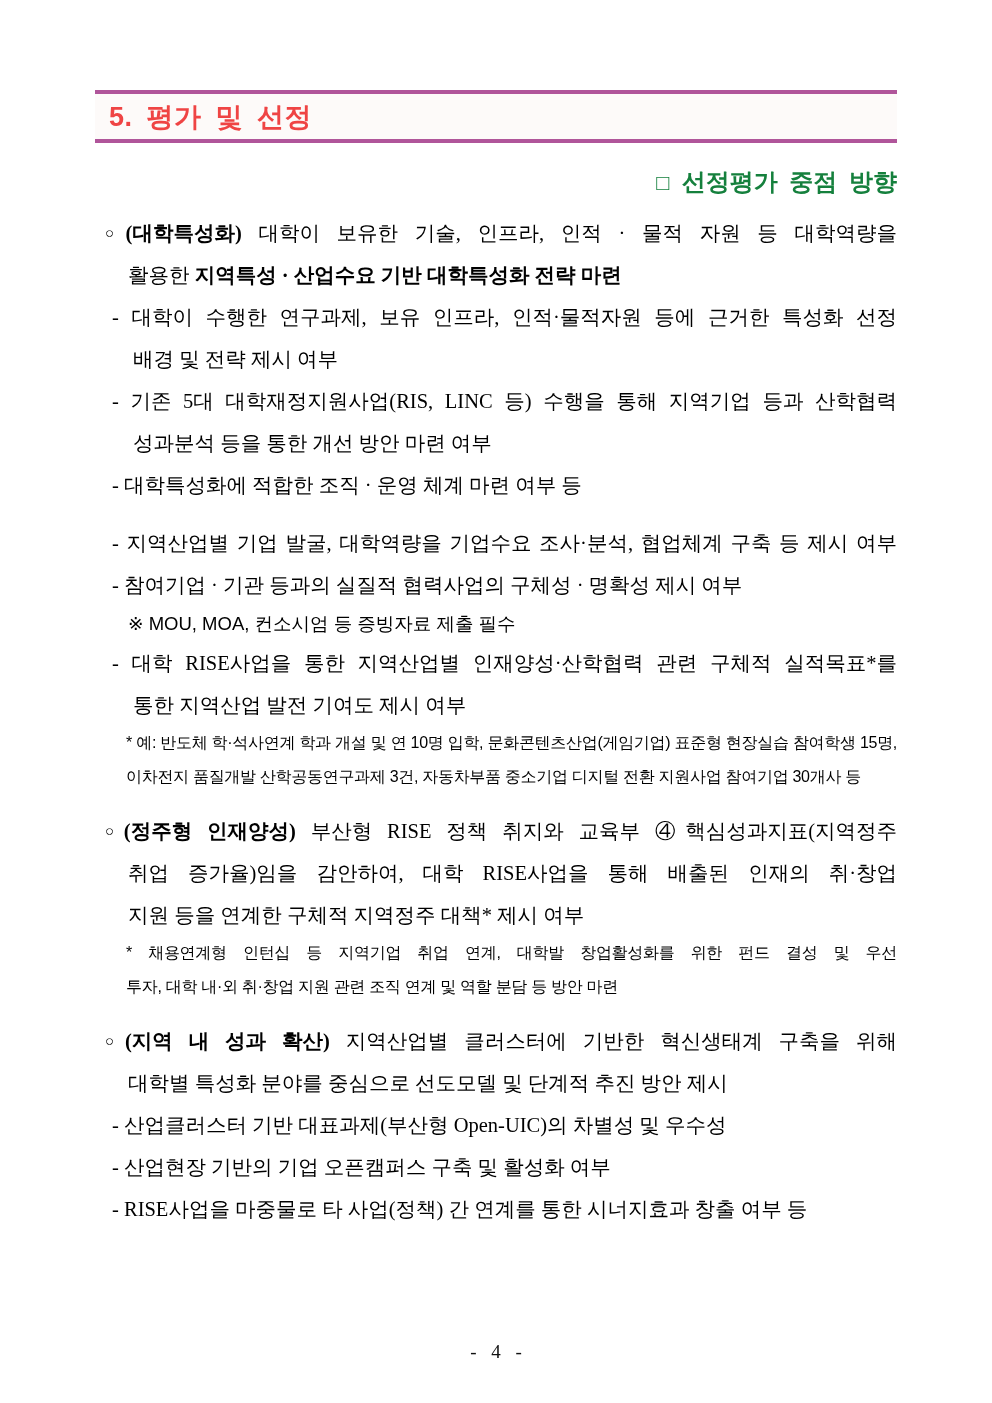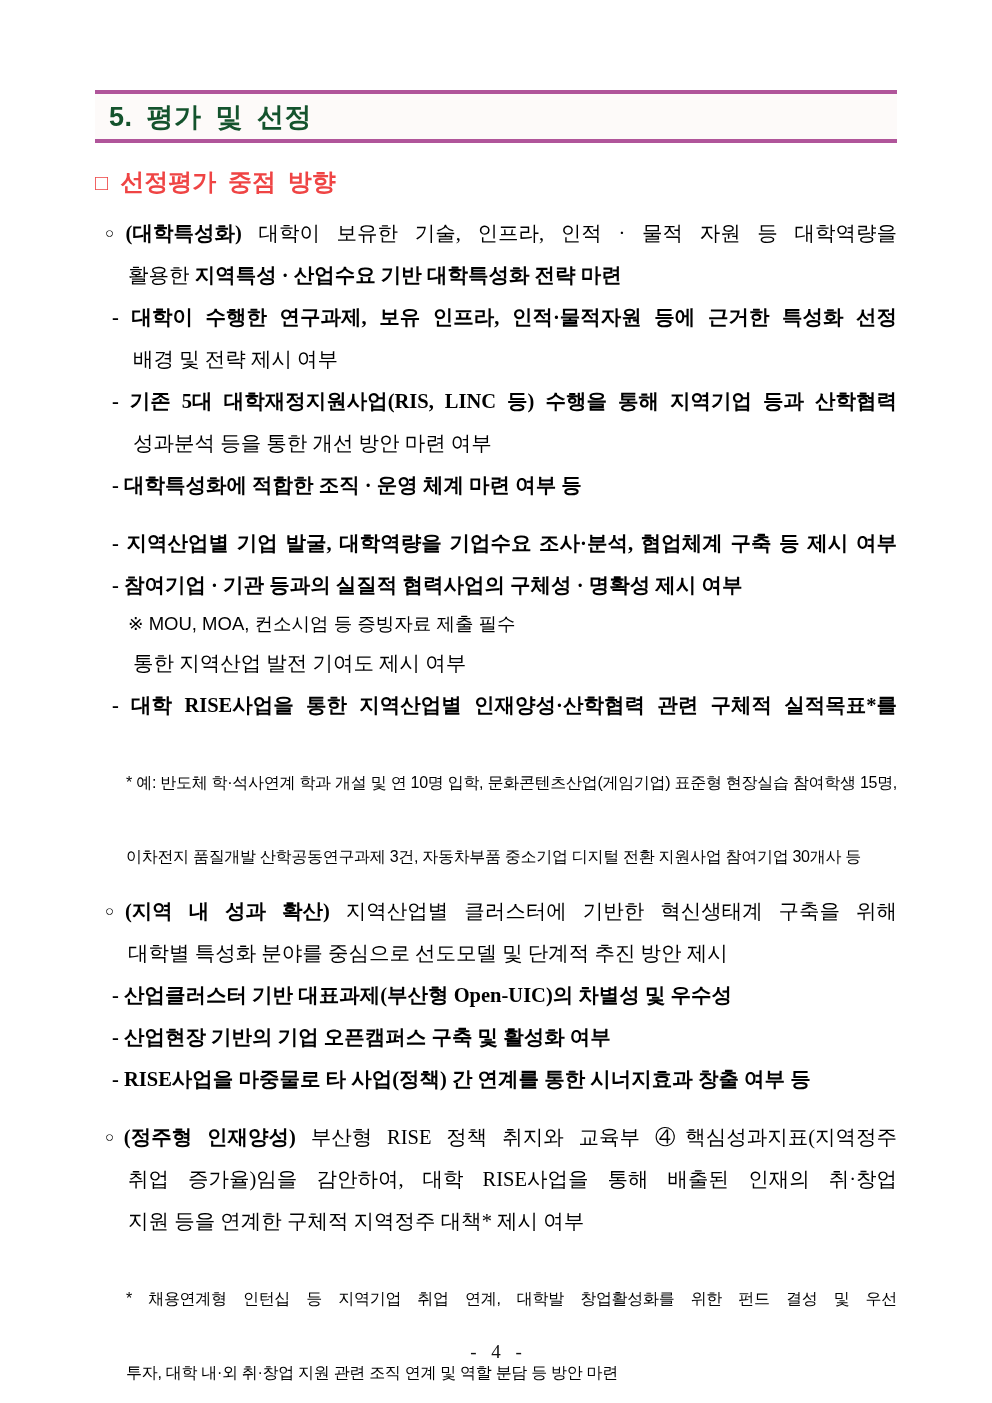--- a/index.html
+++ b/index.html
@@ -11,52 +11,52 @@
   }
   .content { padding:90px 95px 0 95px; }
 
   .title-box {
     border-top:4px solid #b0559a; border-bottom:4px solid #b0559a;
     background:#fdfaf9; padding:7px 14px 6px 14px;
   }
   .title {
     font-family:"Liberation Sans","DejaVu Sans",sans-serif;
     font-weight:bold; font-size:27px; line-height:32px;
-    word-spacing:6px; letter-spacing:0.5px; color:#14532d;
+    word-spacing:6px; letter-spacing:0.5px; color:#ef4444;
   }
 
   .heading {
     margin-top:22px;
     font-family:"Liberation Sans","DejaVu Sans",sans-serif;
     font-weight:bold; font-size:24px; line-height:34px;
-    word-spacing:5px; color:#ef4444;
+    word-spacing:5px; color:#15803d;text-align:right;
   }
   .heading .sq { font-size:22px; margin-right:12px; font-weight:normal; }
 
   .sections { margin-top:12px; }
   .section + .section { margin-top:16px; }
 
   .ln { font-size:20.5px; line-height:42px; text-align:left; }
   .ln.just { text-align:justify; text-align-last:justify; }
 
   .o1 { padding-left:33px; text-indent:-23px; }   
   .oc { padding-left:33px; }                      
-  .d1 { padding-left:38px; text-indent:-21px;font-weight:bold; }   
+  .d1 { padding-left:38px; text-indent:-21px; }   
   .dc { padding-left:38px; }                      
 
   .mk-o { font-size:15px; vertical-align:2px; }
   .lbl { font-weight:bold; }
 
   .ref {
     font-family:"Liberation Sans","DejaVu Sans",sans-serif;
     font-size:18.5px; line-height:36px; padding-left:33px;
   }
   .note {
     font-family:"Liberation Sans","DejaVu Sans",sans-serif;
-    font-size:16px; line-height:34px; padding-left:31px; letter-spacing:-0.3px;margin-top:40px;
+    font-size:16px; line-height:34px; padding-left:31px; letter-spacing:-0.3px;
   }
   .note.just { text-align:justify; text-align-last:justify; }
 
   .pageno {
     position:absolute; bottom:40px; left:0; right:0; text-align:center;
     font-size:19px; word-spacing:10px; color:#111;
   }
 </style>
 </head>
 <body>
@@ -79,39 +79,39 @@
         <div class="ln dc"><span>배경 및 전략 제시 여부</span></div>
         <div class="ln d1 just"><span>-</span><span> 기존 5대 대학재정지원사업(RIS, LINC 등) 수행을 통해 지역기업 등과 산학협력</span></div>
         <div class="ln dc"><span>성과분석 등을 통한 개선 방안 마련 여부</span></div>
         <div class="ln d1"><span>-</span><span> 대학특성화에 적합한 조직 · 운영 체계 마련 여부 등</span></div>
       </div>
 
       <div class="section">
         <div class="ln d1 just"><span>-</span><span> 지역산업별 기업 발굴, 대학역량을 기업수요 조사·분석, 협업체계 구축 등 제시 여부</span></div>
         <div class="ln d1"><span>-</span><span> 참여기업 · 기관 등과의 실질적 협력사업의 구체성 · 명확성 제시 여부</span></div>
         <div class="ref"><span>※</span><span> MOU, MOA, 컨소시엄 등 증빙자료 제출 필수</span></div>
+        <div class="ln d1 just"><span>-</span><span> 대학 RISE사업을 통한 지역산업별 인재양성·산학협력 관련 구체적 실적목표*를</span></div>
         <div class="ln dc"><span>통한 지역산업 발전 기여도 제시 여부</span></div>
-        <div class="ln d1 just"><span>-</span><span> 대학 RISE사업을 통한 지역산업별 인재양성·산학협력 관련 구체적 실적목표*를</span></div>
         <div class="note just"><span>*</span><span> 예: 반도체 학·석사연계 학과 개설 및 연 10명 입학, 문화콘텐츠산업(게임기업) 표준형 현장실습 참여학생 15명,</span></div>
         <div class="note"><span>이차전지 품질개발 산학공동연구과제 3건, 자동차부품 중소기업 디지털 전환 지원사업 참여기업 30개사 등</span></div>
+      </div>
+
+      <div class="section">
+        <div class="ln o1 just"><span class="mk-o">○</span><b class="lbl">(정주형 인재양성)</b><span> 부산형 RISE 정책 취지와 교육부 ④핵심성과지표(지역정주</span></div>
+        <div class="ln oc just"><span>취업 증가율)임을 감안하여, 대학 RISE사업을 통해 배출된 인재의 취·창업</span></div>
+        <div class="ln oc"><span>지원 등을 연계한 구체적 지역정주 대책* 제시 여부</span></div>
+        <div class="note just"><span>*</span><span> 채용연계형 인턴십 등 지역기업 취업 연계, 대학발 창업활성화를 위한 펀드 결성 및 우선</span></div>
+        <div class="note"><span>투자, 대학 내·외 취·창업 지원 관련 조직 연계 및 역할 분담 등 방안 마련</span></div>
       </div>
 
       <div class="section">
         <div class="ln o1 just"><span class="mk-o">○</span><b class="lbl">(지역 내 성과 확산)</b><span> 지역산업별 클러스터에 기반한 혁신생태계 구축을 위해</span></div>
         <div class="ln oc"><span>대학별 특성화 분야를 중심으로 선도모델 및 단계적 추진 방안 제시</span></div>
         <div class="ln d1"><span>-</span><span> 산업클러스터 기반 대표과제(부산형 Open-UIC)의 차별성 및 우수성</span></div>
         <div class="ln d1"><span>-</span><span> 산업현장 기반의 기업 오픈캠퍼스 구축 및 활성화 여부</span></div>
         <div class="ln d1"><span>-</span><span> RISE사업을 마중물로 타 사업(정책) 간 연계를 통한 시너지효과 창출 여부 등</span></div>
       </div>
 
-      <div class="section">
-        <div class="ln o1 just"><span class="mk-o">○</span><b class="lbl">(정주형 인재양성)</b><span> 부산형 RISE 정책 취지와 교육부 ④핵심성과지표(지역정주</span></div>
-        <div class="ln oc just"><span>취업 증가율)임을 감안하여, 대학 RISE사업을 통해 배출된 인재의 취·창업</span></div>
-        <div class="ln oc"><span>지원 등을 연계한 구체적 지역정주 대책* 제시 여부</span></div>
-        <div class="note just"><span>*</span><span> 채용연계형 인턴십 등 지역기업 취업 연계, 대학발 창업활성화를 위한 펀드 결성 및 우선</span></div>
-        <div class="note"><span>투자, 대학 내·외 취·창업 지원 관련 조직 연계 및 역할 분담 등 방안 마련</span></div>
-      </div>
-
     </div>
   </div>
 
   <div class="pageno">- 4 -</div>
 </div>
 
 </body></html>

